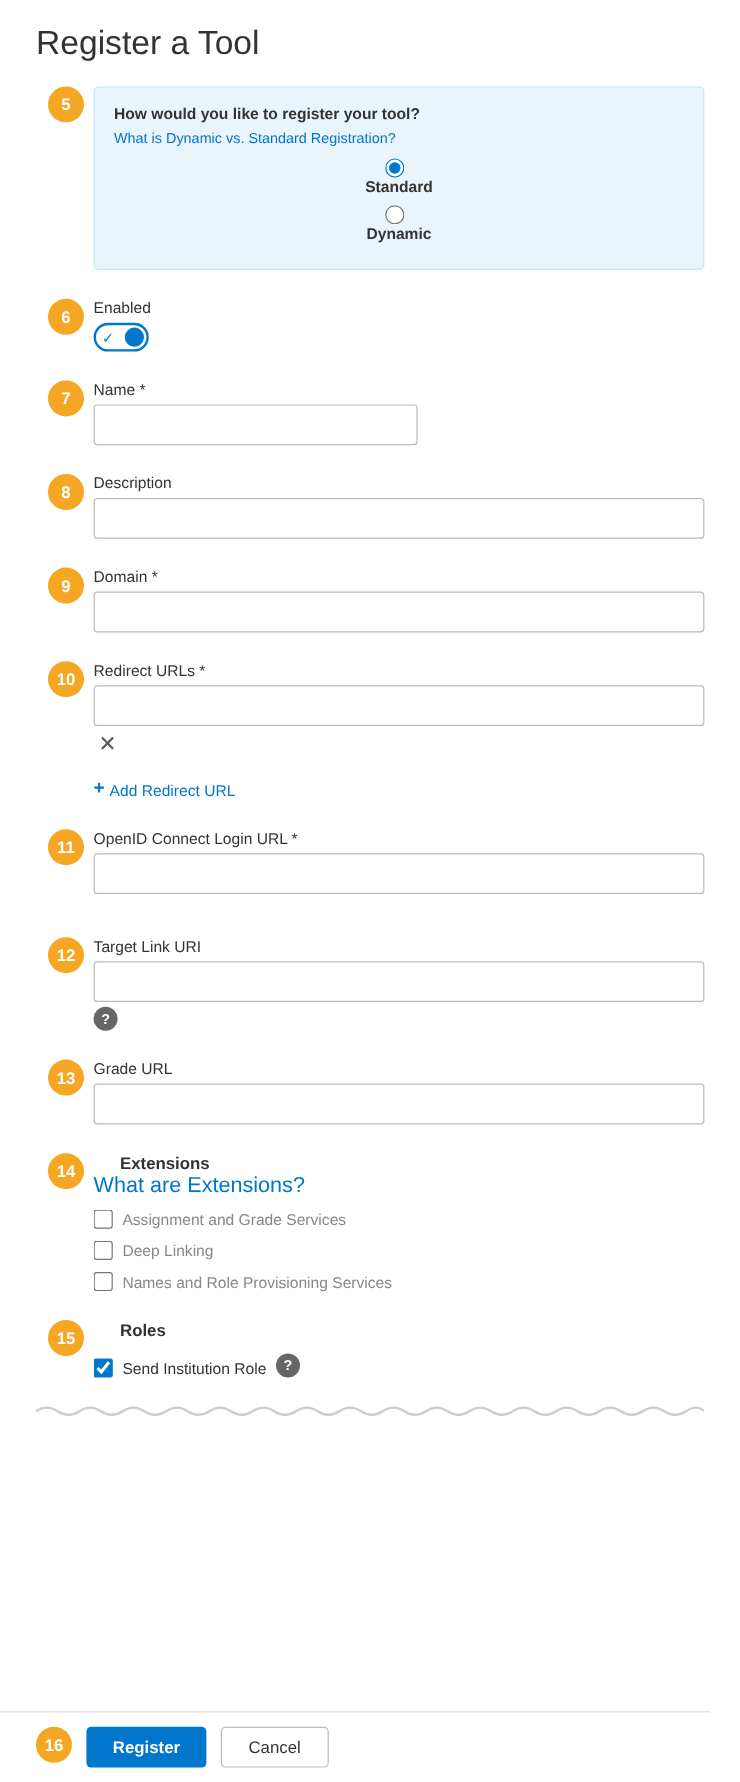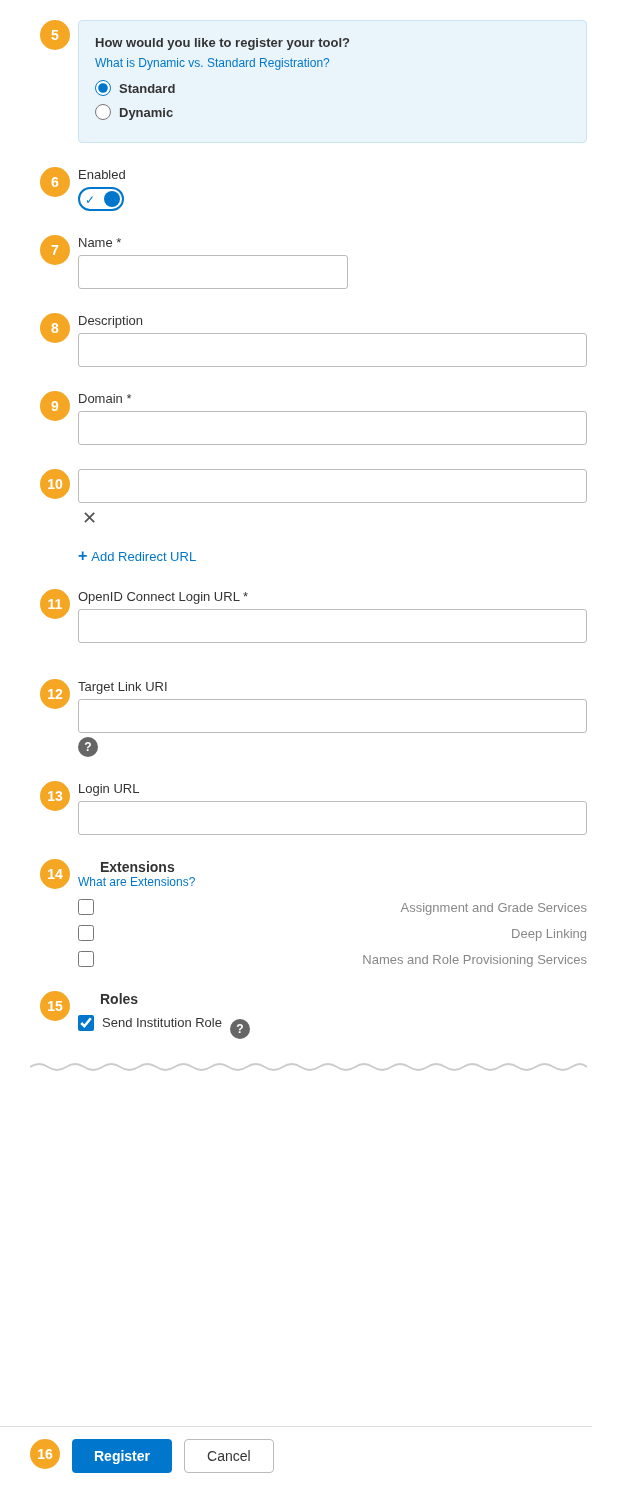--- a/index.html
+++ b/index.html
@@ -65,20 +65,21 @@
       font-size: 12px;
       display: block;
       margin-bottom: 10px;
     }
 
     .radio-option {
       display: flex;
       align-items: center;
       margin-bottom: 8px;
       cursor: pointer;
+      flex-direction: column;
     }
 
     .radio-option input[type="radio"] {
       margin-right: 8px;
       width: 16px;
       height: 16px;
       accent-color: #0077cc;
     }
 
     .radio-label {
@@ -210,52 +211,51 @@
       margin-top: 4px;
     }
 
     .extensions-section {
       margin-bottom: 18px;
     }
 
     .extensions-link {
       color: #0077cc;
       text-decoration: none;
-      font-size: 12px;
+      font-size: 18px;
       display: block;
       margin-bottom: 10px;
     }
 
     .checkbox-option {
       display: flex;
       align-items: center;
       margin-bottom: 10px;
       gap: 8px;
-      justify-content: space-between;
     }
 
     .checkbox-option input[type="checkbox"] {
       width: 16px;
       height: 16px;
       border: 1px solid #aaa;
       accent-color: #0077cc;
     }
 
     .checkbox-label {
       font-size: 13px;
       color: #888;
     }
 
     .roles-section {
       margin-bottom: 20px;
     }
 
     .roles-row {
       display: flex;
-      align-items: flex-start;
+      align-items: flex-end;
       gap: 8px;
     }
 
     .roles-row input[type="checkbox"] {
       width: 16px;
       height: 16px;
       accent-color: #0077cc;
     }
 
     .roles-label {
@@ -315,20 +315,21 @@
     .squiggly svg {
       width: 100%;
       height: 16px;
     }
   </style>
 </head>
 <body>
 
 <div class="page-content">
 
+  <h1 class="page-title">Register a Tool</h1>
 
   <div class="step-row" style="margin-bottom: 24px;">
     <span class="step-badge">5</span>
     <div class="registration-type-box">
       <div class="reg-question">How would you like to register your tool?</div>
       <a class="reg-link" href="#">What is Dynamic vs. Standard Registration?</a>
       <label class="radio-option">
         <input type="radio" name="reg_type" checked="" style="">
         <span class="radio-label">Standard</span>
       </label>
@@ -374,20 +375,21 @@
     <span class="step-badge">9</span>
     <div class="field-section">
       <span class="field-label">Domain *</span>
       <input type="text" class="field-input" style="">
     </div>
   </div>
 
   <div class="step-row" style="margin-bottom: 24px;">
     <span class="step-badge">10</span>
     <div class="field-section">
+      <span class="field-label">Redirect URLs *</span>
       <div class="redirect-url-row">
         <input type="text" class="field-input" style="">
       </div>
       <div style="padding-left: 4px; margin-top: 2px;">
         <span style="font-size: 18px; color: #555; font-weight: 300; cursor:pointer;">✕</span>
       </div>
       <div style="margin-top: 10px;">
         <button class="add-redirect-link">
           <span style="font-size: 16px; font-weight: bold;">+</span>
           <span>Add Redirect URL</span>
@@ -409,21 +411,21 @@
     <div class="field-section">
       <span class="field-label">Target Link URI</span>
       <input type="text" class="field-input" style="">
       <span class="help-icon">?</span>
     </div>
   </div>
 
   <div class="step-row" style="margin-bottom: 24px;">
     <span class="step-badge">13</span>
     <div class="field-section">
-      <span class="field-label">Login URL</span>
+      <span class="field-label">Grade URL</span>
       <input type="text" class="field-input" style="">
     </div>
   </div>
 
   <div class="step-row" style="margin-bottom: 24px;">
     <span class="step-badge">14</span>
     <div class="extensions-section">
       <span class="section-heading">Extensions</span>
       <a class="extensions-link" href="#">What are Extensions?</a>
       <label class="checkbox-option">

